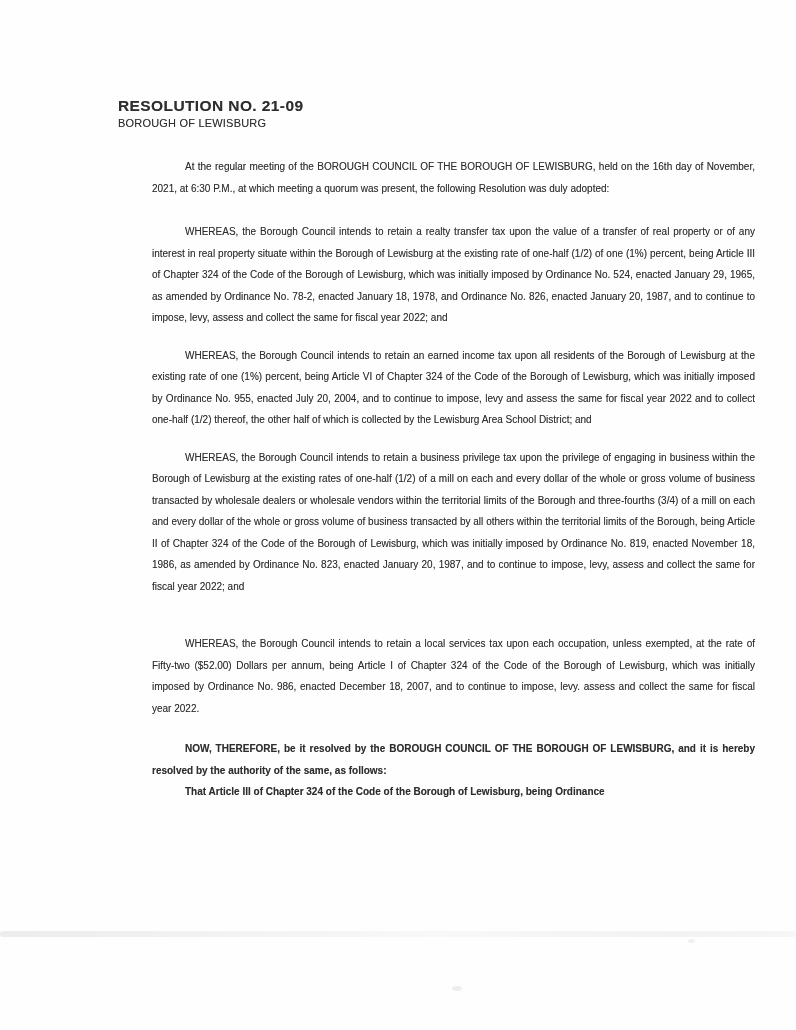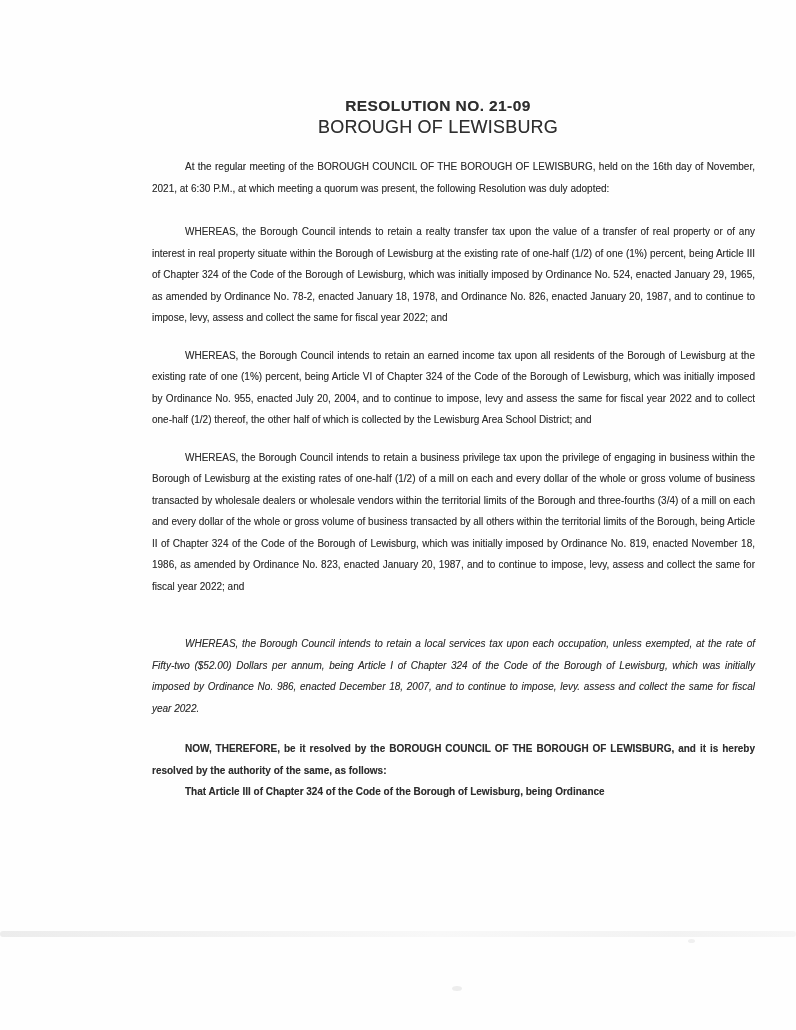--- a/index.html
+++ b/index.html
@@ -14,50 +14,50 @@
     background: var(--paper, #fefefe);
     font-family: "Liberation Sans", sans-serif;
     color: var(--ink, #2e2e2e);
     overflow: hidden;
   }
   .title-block {
     position: absolute;
     top: 97px;
     left: 118px;
     width: 640px;
-    text-align: center;
+    text-align: left;
     text-shadow: 0 0 0.5px rgba(46,46,46,0.45);
   }
   .doc-title {
     font-size: 15.5px;
     font-weight: bold;
     letter-spacing: 0.4px;
   }
   .doc-subtitle {
-    font-size: 18px;
+    font-size: 11px;
     margin-top: 2px;
     letter-spacing: 0.2px;
   }
   .doc-body {
     position: absolute;
     top: 156px;
     left: 152px;
     width: 603px;
     font-size: 10px;
     line-height: 21.5px;
     text-align: justify;
     text-shadow: 0 0 0.5px rgba(46,46,46,0.4);
   }
   .doc-body p {
     margin: 0 0 16px 0;
     text-indent: 33px;
   }
   .doc-body p.mb22 { margin-bottom: 22px; }
   .doc-body p.mb20 { margin-bottom: 36px; }
-  .doc-body p.mb19 { margin-bottom: 19px; font-style: italic; }
+  .doc-body p.mb19 { margin-bottom: 19px; }
   .doc-body p.mb0  { margin-bottom: 0; font-weight: bold; }
   
   .scan-streak {
     position: absolute;
     left: 0;
     top: 931px;
     width: 796px;
     height: 6px;
     background: linear-gradient(90deg, #e9e9e9 0%, #f1f1f1 30%, #f7f7f7 55%, #f0f0f0 85%, #f5f5f5 100%);
     opacity: 0.85;

